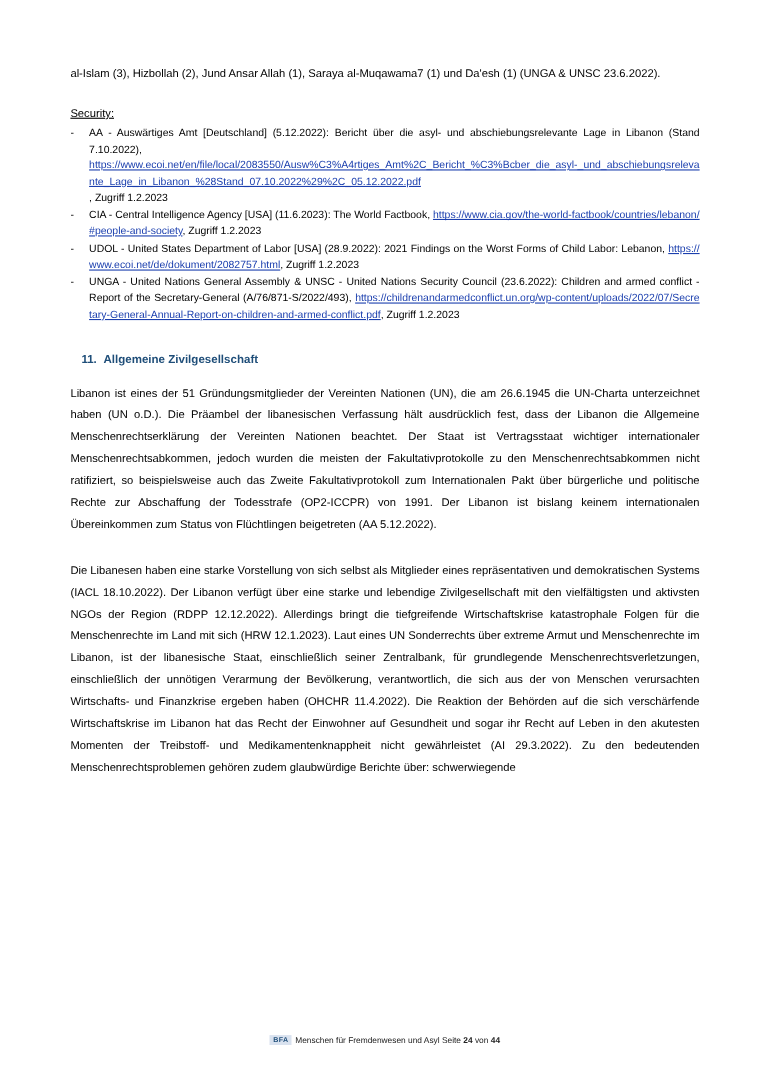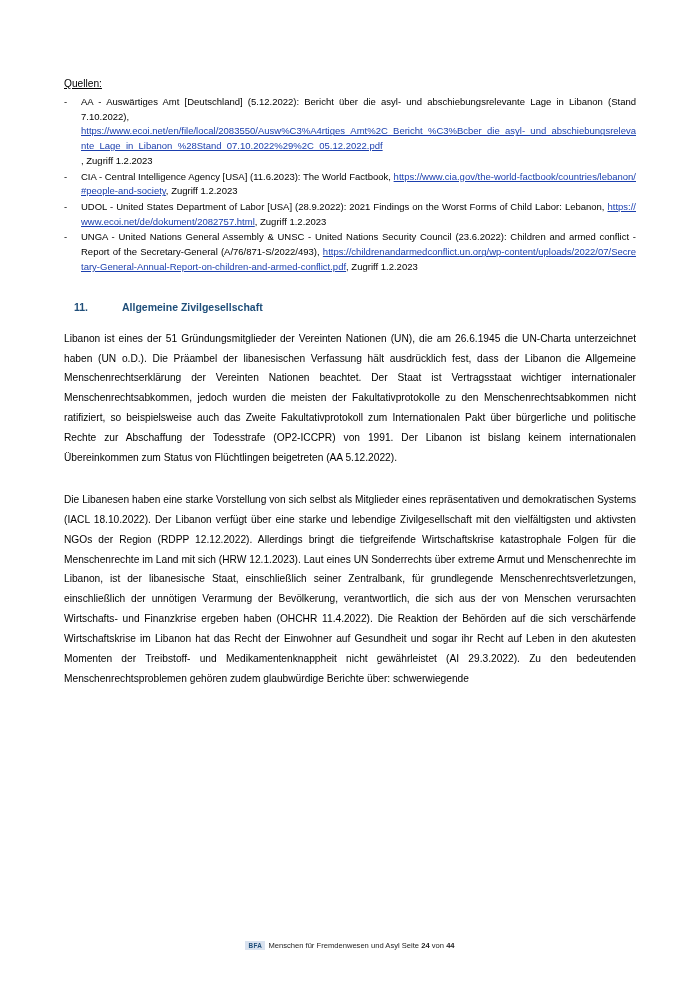--- a/index.html
+++ b/index.html
@@ -63,21 +63,21 @@
   }
   .ref-ind {
     display: block;
   }
   .section-head {
     font-size: 10.5px;
     color: #1f4e79;
     font-weight: bold;
     margin: 26px 0 16px 0;
     display: flex;
-    gap: 28px;
+    gap: 0;
     padding-left: 10px;
   }
   .section-head .num {
     width: 20px;
     flex: none;
   }
   .spacer-par {
     height: 10px;
   }
   .footer {
@@ -103,22 +103,23 @@
   .footer b {
     font-weight: bold;
     margin-top: 32px;
   }
 </style>
 </head>
 <body>
 
 <div class="page">
 
+  <p class="body-par">al-Islam (3), Hizbollah (2), Jund Ansar Allah (1), Saraya al-Muqawama7 (1) und Da'esh (1) (UNGA &amp; UNSC 23.6.2022).</p>
 
-  <div class="quellen-head">Quellen:</div>
+  <div class="quellen-head">Security:</div>
 
   <ul class="refs">
     <li>
       <span class="dash">-</span>
       <span>AA  -  Auswärtiges  Amt  [Deutschland]  (5.12.2022):  Bericht  über  die  asyl-  und abschiebungsrelevante Lage in Libanon (Stand 7.10.2022),</span>
       <a class="link ref-ind" href="#">https://www.ecoi.net/en/file/local/2083550/Ausw%C3%A4rtiges_Amt%2C_Bericht_%C3%Bcber_die_asyl-_und_abschiebungsrelevante_Lage_in_Libanon_%28Stand_07.10.2022%29%2C_05.12.2022.pdf</a>
       <span>, Zugriff 1.2.2023</span>
     </li>
     <li>
       <span class="dash">-</span>

